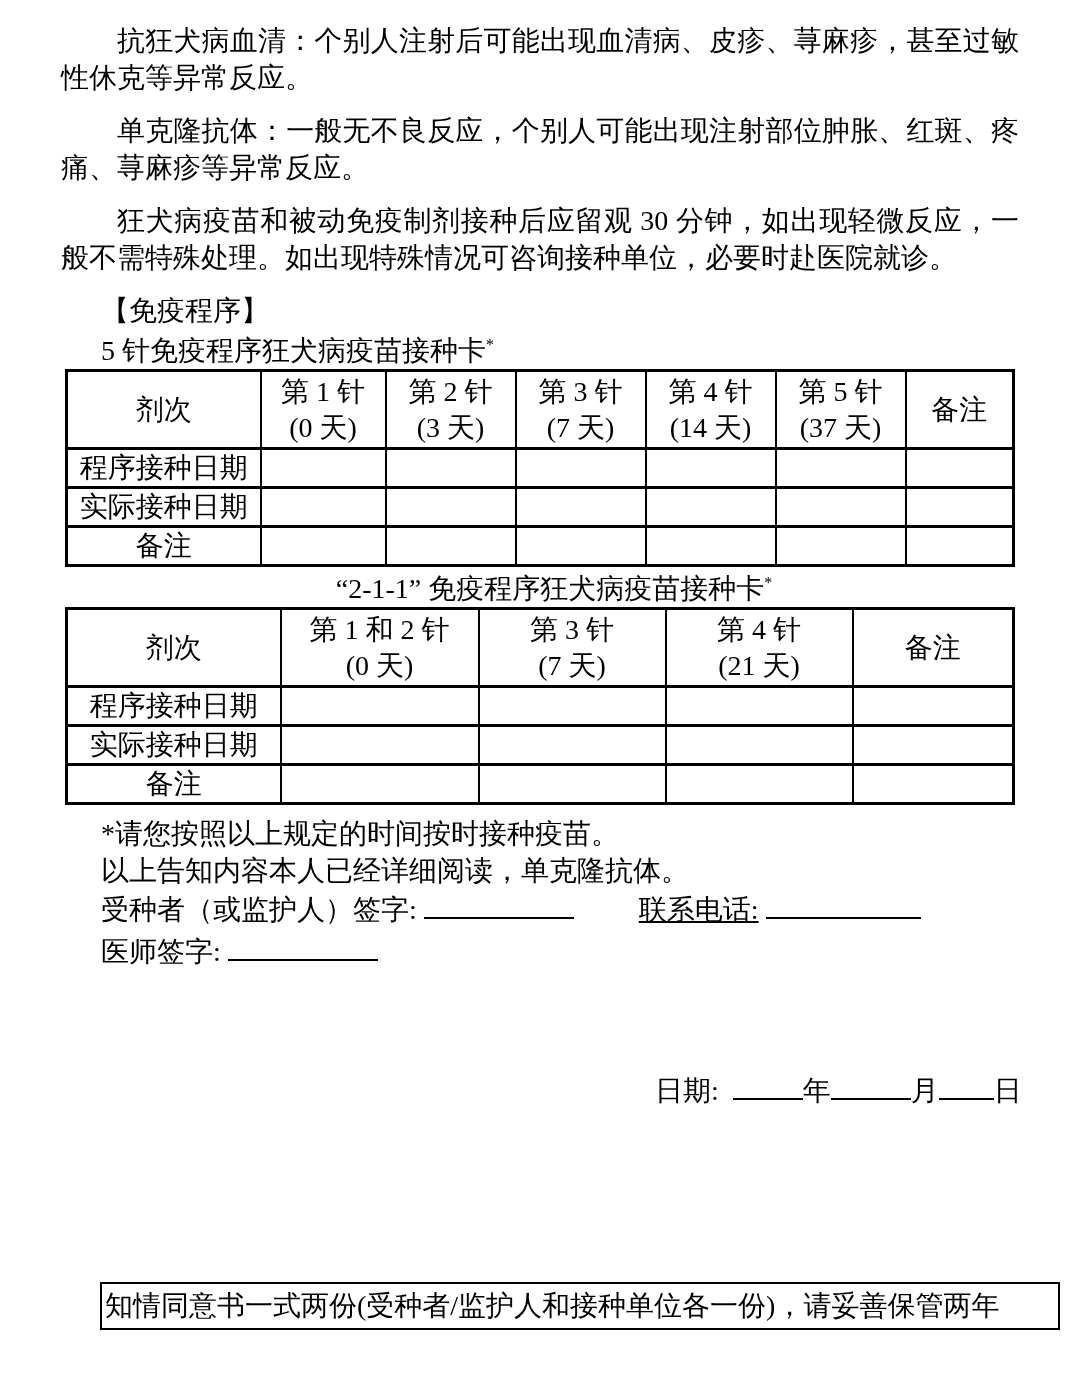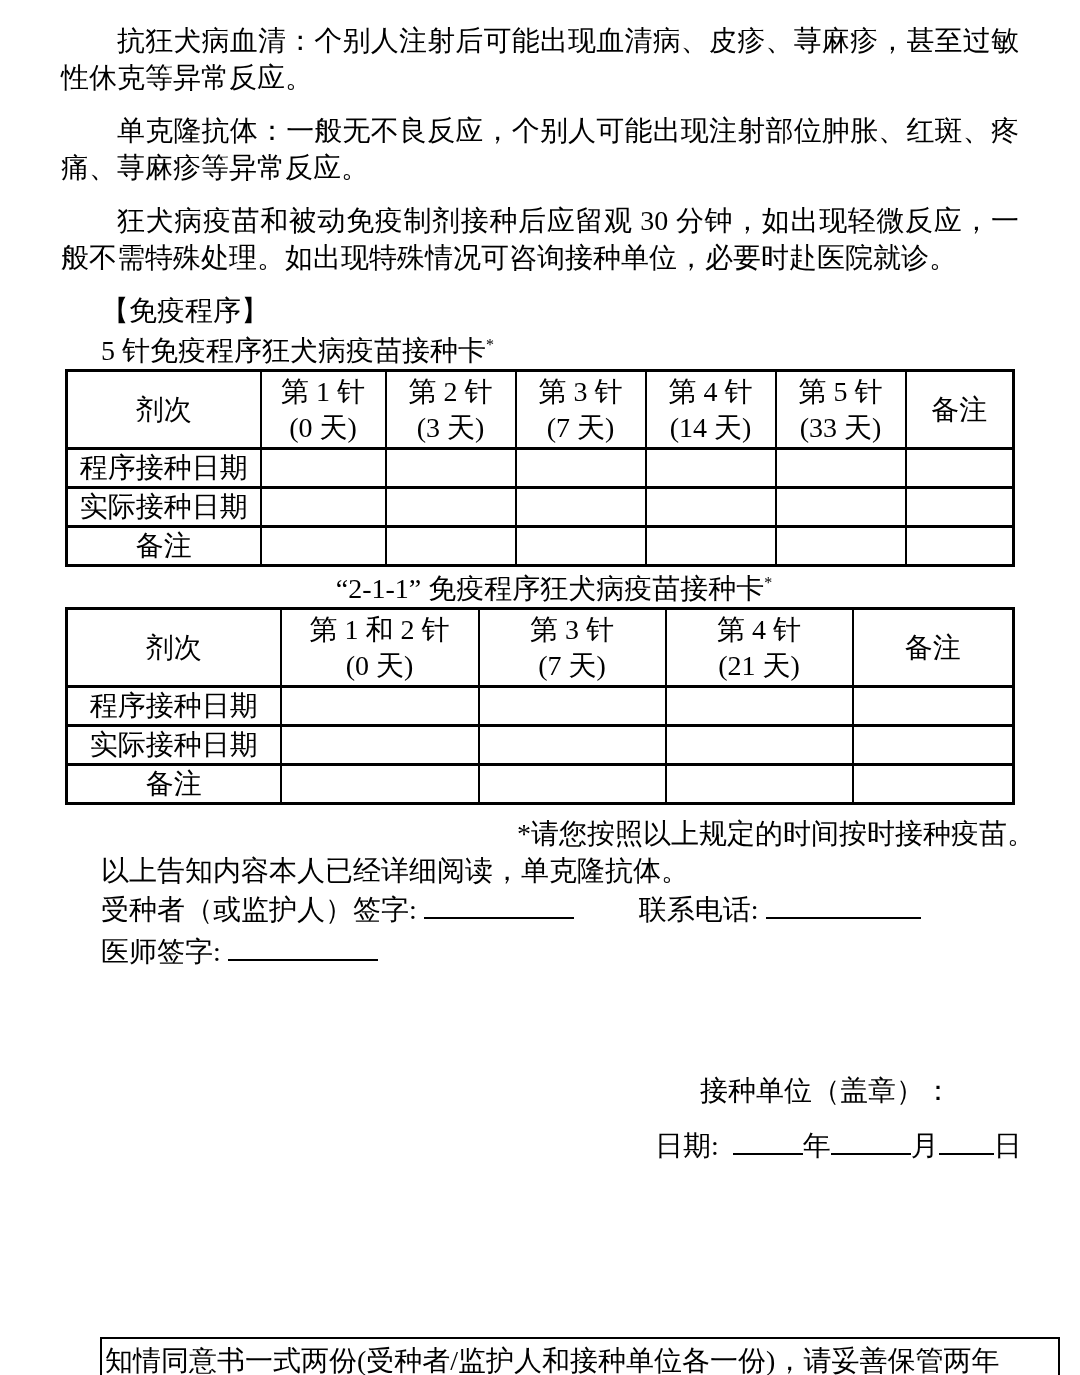--- a/index.html
+++ b/index.html
@@ -58,21 +58,21 @@
     height: 0.85em;
     vertical-align: baseline;
   }
   .w150 { width: 150px; }
   .w155 { width: 155px; }
   .w70  { width: 70px; }
   .w80  { width: 80px; }
   .w55  { width: 55px; }
 
   .sigline { line-height: 42px; white-space: nowrap; }
-  .phone-label { margin-left: 65px; }
+  .phone-label { margin-left: 65px; text-decoration: underline; }
 
   .stamp-block { margin-left: 610px; margin-top: 99px; }
   .stamp-unit  { line-height: 37px; padding-left: 45px; white-space: nowrap; }
   .stamp-date  { line-height: 37px; margin-top: 18px; white-space: nowrap; }
 
   .footer-box {
     margin-top: 173px;
     margin-left: 55px;
     width: 960px;
     border: 2px solid #000;
@@ -119,21 +119,21 @@
       <td>
         <div>第 3 针</div>
         <div>(7 天)</div>
       </td>
       <td>
         <div>第 4 针</div>
         <div>(14 天)</div>
       </td>
       <td>
         <div>第 5 针</div>
-        <div>(33 天)</div>
+        <div>(37 天)</div>
       </td>
       <td>备注</td>
     </tr>
     <tr class="datarow">
       <td>程序接种日期</td>
       <td></td>
       <td></td>
       <td></td>
       <td></td>
       <td></td>
@@ -204,29 +204,28 @@
     <tr class="datarow">
       <td>备注</td>
       <td></td>
       <td></td>
       <td></td>
       <td></td>
     </tr>
   </tbody>
     </table>
 
-  <p class="line" style="margin-top:10px;text-align:right;">*请您按照以上规定的时间按时接种疫苗。</p>
+  <p class="line" style="margin-top:10px;">*请您按照以上规定的时间按时接种疫苗。</p>
   <p class="line">以上告知内容本人已经详细阅读，单克隆抗体。</p>
 
   <p class="line sigline"><span>受种者（或监护人）签字:</span> <span class="ul w150"></span><span class="phone-label">联系电话:</span> <span class="ul w155"></span></p>
 
   <p class="line sigline"><span>医师签字:</span> <span class="ul w150"></span></p>
 
   <div class="stamp-block">
-    <div class="stamp-unit">接种单位（盖章）：</div>
     <div class="stamp-date"><span>日期:</span>&nbsp; <span class="ul w70"></span><span>年</span><span class="ul w80"></span><span>月</span><span class="ul w55"></span><span>日</span></div>
   </div>
 
   <div class="footer-box">
     <span>知情同意书一式两份(受种者/监护人和接种单位各一份)，请妥善保管两年</span>
   </div>
 
 </div>
 
 </body></html>

